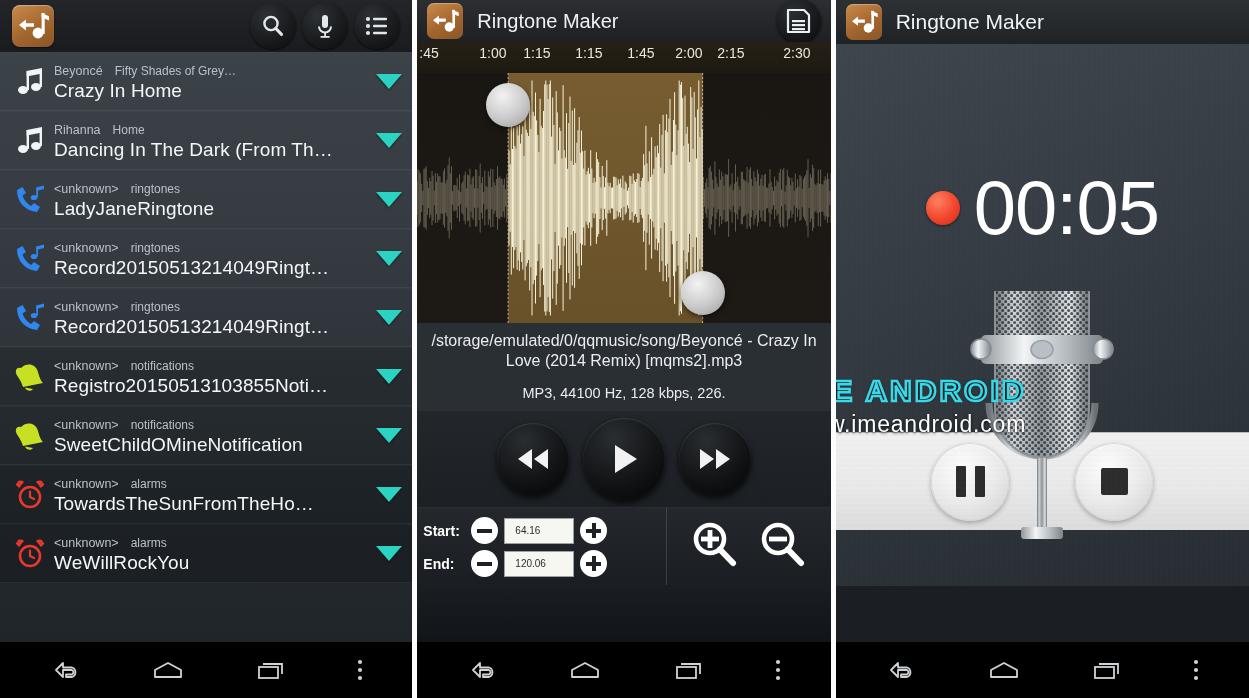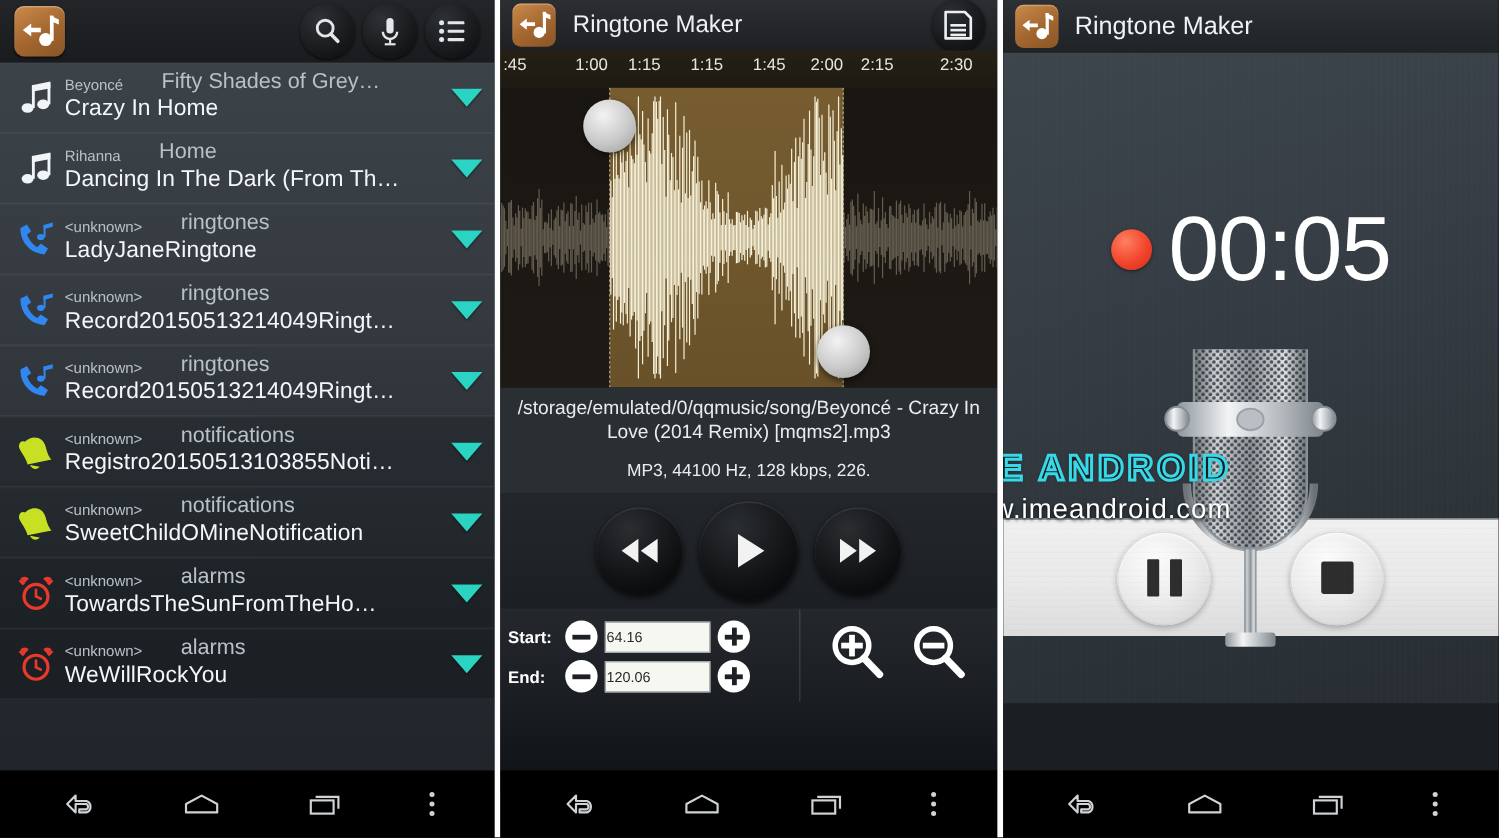--- a/index.html
+++ b/index.html
@@ -34,21 +34,21 @@
     padding:0 6px 0 10px; border-bottom:1px solid rgba(255,255,255,.06);
     border-top:1px solid rgba(255,255,255,.025); }
   .row:nth-child(n+6) { background:rgba(0,0,0,.12); }
   .row:nth-child(n+8) { background:rgba(0,0,0,.2); }
   .row-ico { width:40px; height:40px; flex:none; display:flex; align-items:center;
     justify-content:center; }
   .row-txt { flex:1; min-width:0; padding-left:4px; position:relative; }
   .row-meta { display:flex; height:17px; align-items:flex-end; }
   .sub-artist { font-size:12.5px; color:#b9c1c7; white-space:nowrap;
     overflow:hidden; text-overflow:ellipsis; max-width:130px; }
-  .sub-album { font-size:18px; color:#b9c1c7; margin-left:32px; white-space:nowrap;
+  .sub-album { font-size:12px; color:#b9c1c7; margin-left:12px; white-space:nowrap;
     overflow:hidden; text-overflow:ellipsis; }
   .row-title { font-size:19px; color:#f4f7f9; white-space:nowrap; overflow:hidden;
     text-overflow:ellipsis; line-height:24px; margin-top:1px; letter-spacing:.1px; }
   .caret { width:34px; flex:none; display:flex; align-items:center; justify-content:center; }
   .caret i { display:block; width:0; height:0; border-left:13px solid transparent;
     border-right:13px solid transparent; border-top:15px solid #2ad3c2;
     filter:drop-shadow(0 1px 1px rgba(0,0,0,.5)); }
 
   .navbar { position:absolute; bottom:0; left:0; right:0; height:56px; background:#000;
     display:flex; align-items:center; justify-content:space-around; padding:0 14px; }
@@ -96,23 +96,23 @@
     border-top:1px solid rgba(255,255,255,.08); }
   .se-block { width:250px; padding:6px 0 0 6px; border-right:1px solid rgba(255,255,255,.14); }
   .se-line { display:flex; align-items:center; height:33px; gap:6px; }
   .se-lbl { width:42px; color:#fff; font-size:14px; font-weight:bold; text-align:left; }
   .rnd { width:27px; height:27px; border-radius:50%; background:#fff; position:relative;
     flex:none; }
   .rnd::before { content:""; position:absolute; left:6px; right:6px; top:12px; height:3.5px;
     background:#1d2125; }
   .rnd.plus::after { content:""; position:absolute; top:6px; bottom:6px; left:11.8px;
     width:3.5px; background:#1d2125; }
-  .numfield { width:88px; height:26px; background:#f7f7f2; border:1px solid #9aa0a4;
-    color:#2a2a2a; font-size:12px; display:flex; align-items:center;
-    padding-left:0; flex:none; }
+  .numfield { width:70px; height:26px; background:#f7f7f2; border:1px solid #9aa0a4;
+    color:#2a2a2a; font-size:10px; display:flex; align-items:center;
+    padding-left:10px; flex:none; }
   .zoom-block { flex:1; display:flex; align-items:center; justify-content:center; gap:14px; }
 
   .p2-filler { height:74px; background:linear-gradient(180deg,#1a1e22 0%,#0e1115 100%); }
 
   
   .p3-header { height:44px; display:flex; align-items:center; padding:0 10px;
     background:linear-gradient(180deg,#2e3134 0%,#202326 100%); }
   .p3-title { color:#f0f3f5; font-size:21px; margin-left:14px; }
   .rec-body { position:relative; height:542px;
     background:linear-gradient(165deg,#3e464d 0%,#353c43 40%,#2c3339 75%,#272d33 100%); }

